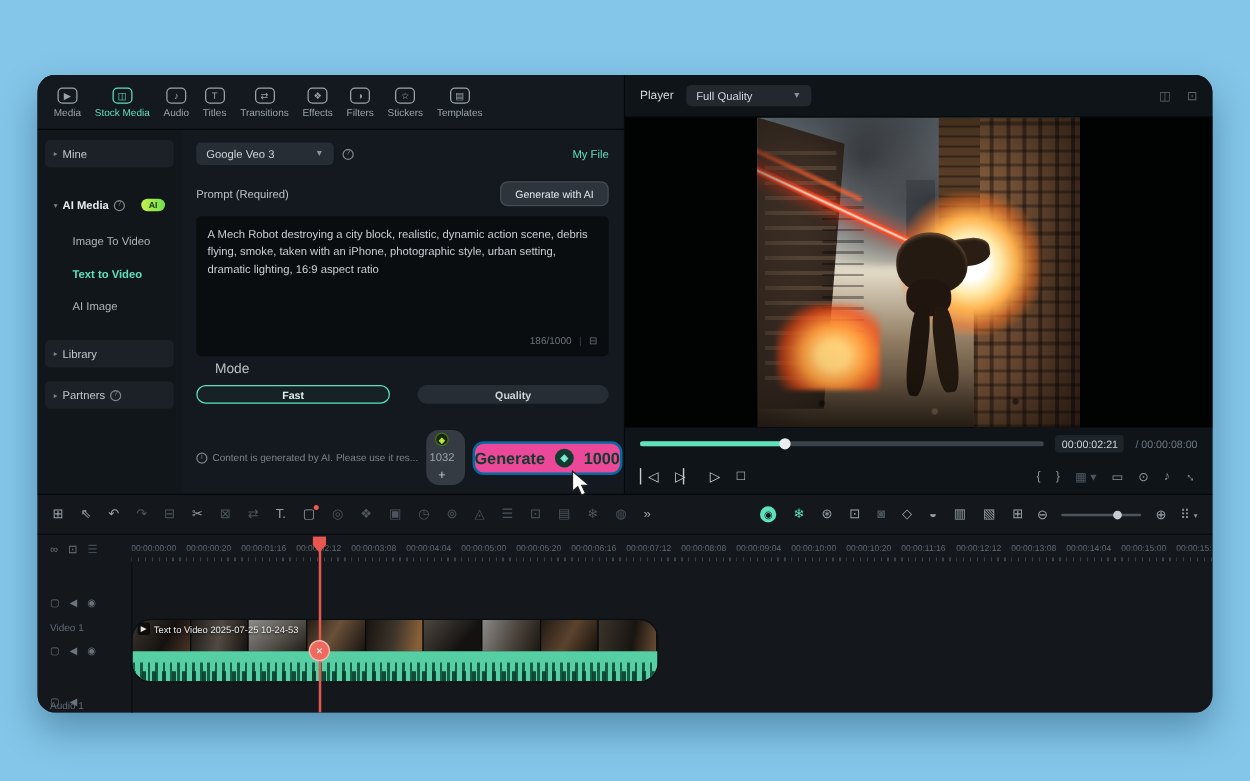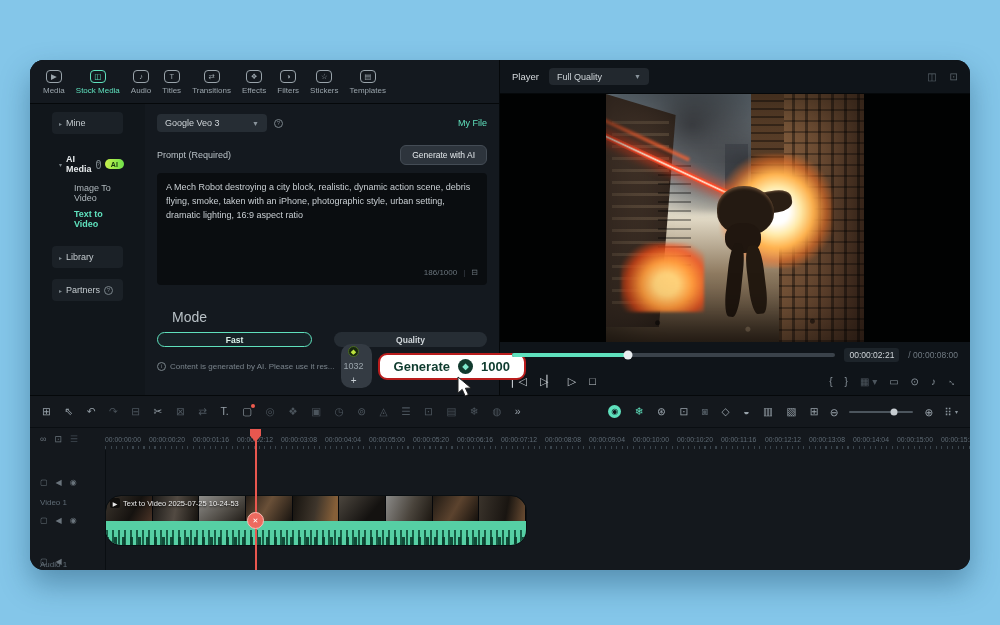--- a/index.html
+++ b/index.html
@@ -19,21 +19,21 @@
   
   .tabbar { height:44px; display:flex; align-items:flex-end; gap:1px; padding:0 6px 5px 8px; background:#14191f; border-bottom:1px solid #05080a; }
   .tab { display:flex; flex-direction:column; align-items:center; gap:3px; padding:3px 5px; color:#9aa4ab; font-size:8px; white-space:nowrap; cursor:default; }
   .tab .tabicon { width:16px; height:13px; border:1.2px solid currentColor; border-radius:4px;
                   display:flex; align-items:center; justify-content:center; font-size:7.5px; line-height:1; }
   .tab.active { color:#5fe1bd; }
 
   .left-body { flex:1; display:flex; min-height:0; }
 
   
-  .sidebar { width:115px; padding:8px 22px; display:flex; flex-direction:column; background:#11161b; }
+  .sidebar { width:115px; padding:8px 6px; display:flex; flex-direction:column; background:#11161b; }
   .side-row { height:22px; background:#1b2127; border-radius:4px; display:flex; align-items:center; gap:4px;
               padding:0 7px; color:#c3cace; font-size:9px; margin-bottom:5px; }
   .side-caret { font-size:6px; color:#7a848a; }
   .side-sub { height:25px; display:flex; align-items:center; padding-left:22px; color:#aeb6bb; font-size:9px; margin-bottom:1px; }
   .side-sub.active { color:#5fe1bd; font-weight:bold; }
   .helpdot { width:9px; height:9px; border:1px solid #7a848a; border-radius:50%; color:#7a848a;
              font-size:6px; display:inline-flex; align-items:center; justify-content:center; }
   .ai-badge { margin-left:auto; background:linear-gradient(90deg,#c8f04e,#6fe04a); color:#14330c;
               font-size:7px; font-weight:bold; padding:1.5px 6px; border-radius:7px; }
   .mt14 { margin-top:14px; }
@@ -47,36 +47,36 @@
   .myfile { margin-left:auto; color:#5fe1bd; font-size:9px; }
   .prompt-row { margin-top:13px; }
   .prompt-label { color:#b9c1c6; font-size:9px; }
   .gen-ai-btn { margin-left:auto; background:#2d343c; border:1px solid #444c55; border-radius:6px;
                 color:#e2e7ea; font-size:8.5px; padding:4px 11px; }
   .textarea { margin-top:8px; height:112px; background:#0a0d10; border-radius:4px; padding:8px 9px;
               color:#c9cfd3; font-size:9px; line-height:1.55; position:relative; }
   .char-row { position:absolute; right:9px; bottom:6px; display:flex; align-items:center; gap:6px;
               color:#6a747c; font-size:8px;margin-top:21px; }
   .char-row .divider { color:#3a424a; }
-  .mode-label { margin-top:24px; color:#b9c1c6; font-size:14px;padding-left:15px; }
+  .mode-label { margin-top:4px; color:#b9c1c6; font-size:11px;padding-left:15px; }
   .mode-row { margin-top:7px; display:flex; gap:22px; }
   .mode-btn { flex:1; height:15px; border-radius:8px; display:flex; align-items:center; justify-content:center;
               font-size:8.5px; font-weight:bold; }
   .mode-btn.fast { border:1px solid #5fe1bd; color:#dcf2ea; background:rgba(95,225,189,.05); }
   .mode-btn.quality { background:#262d34; color:#cfd5d9; }
 
   .panel-footer { position:absolute; left:12px; right:8px; bottom:7px; display:flex; align-items:center; gap:6px; }
   .disclaimer { display:flex; align-items:center; gap:4px; color:#7a848c; font-size:8px; white-space:nowrap; }
   .coin-pill { background:#343b43; border-radius:10px; padding:2px 8px 2px 3px; display:flex; align-items:center; gap:4px;flex-direction:column; }
   .coin { width:11px; height:11px; border-radius:50%; background:#17270f; border:1px solid #4a6a22;
           display:flex; align-items:center; justify-content:center; color:#bce33d; font-size:7px; }
   .coin-count { color:#9aa4ab; font-size:9px; }
   .coin-plus { color:#c9d0d5; font-size:10px; }
-  .generate-btn { background:#ffffff; border:2px solid #b91c1c; color:#0e3b2e; border-radius:9px;
-                  padding:4px 14px; display:flex; align-items:center; gap:8px; font-size:13px; font-weight:bold; }
+  .generate-btn { background:#ec4899; border:2px solid #0369a1; color:#0e3b2e; border-radius:9px;
+                  padding:4px 0; display:flex; align-items:center; gap:8px; font-size:13px; font-weight:bold; }
   .gen-coin { width:15px; height:15px; border-radius:50%; background:#123a2e; color:#7fe9cd;
               display:flex; align-items:center; justify-content:center; font-size:8px; }
 
   
   .player-header { height:34px; display:flex; align-items:center; gap:10px; padding:0 12px; border-bottom:1px solid #05080a; }
   .player-label { color:#d6dbde; font-size:9.5px; }
   .quality-pill { width:100px; background:#22282e; border-radius:4px; color:#cfd5d9; font-size:9px;
                   padding:3.5px 8px; display:flex; align-items:center; }
   .ph-icons { margin-left:auto; display:flex; gap:13px; color:#6a747c; font-size:10px; }
   .ph-icons .i { opacity:.85; }
@@ -273,20 +273,23 @@
             <span style="color:#e6eaec;font-weight:bold;">AI Media</span>
             <span class="helpdot">?</span>
             <span class="ai-badge">AI</span>
           </div>
           <div class="side-sub">
             <span>Image To Video</span>
           </div>
           <div class="side-sub active">
             <span>Text to Video</span>
           </div>
+          <div class="side-sub">
+            <span>AI Image</span>
+          </div>
           <div class="side-row mt14">
             <span class="side-caret">▸</span>
             <span>Library</span>
           </div>
           <div class="side-row" style="margin-top:6px;">
             <span class="side-caret">▸</span>
             <span>Partners</span>
             <span class="helpdot">?</span>
           </div>
         </div>

